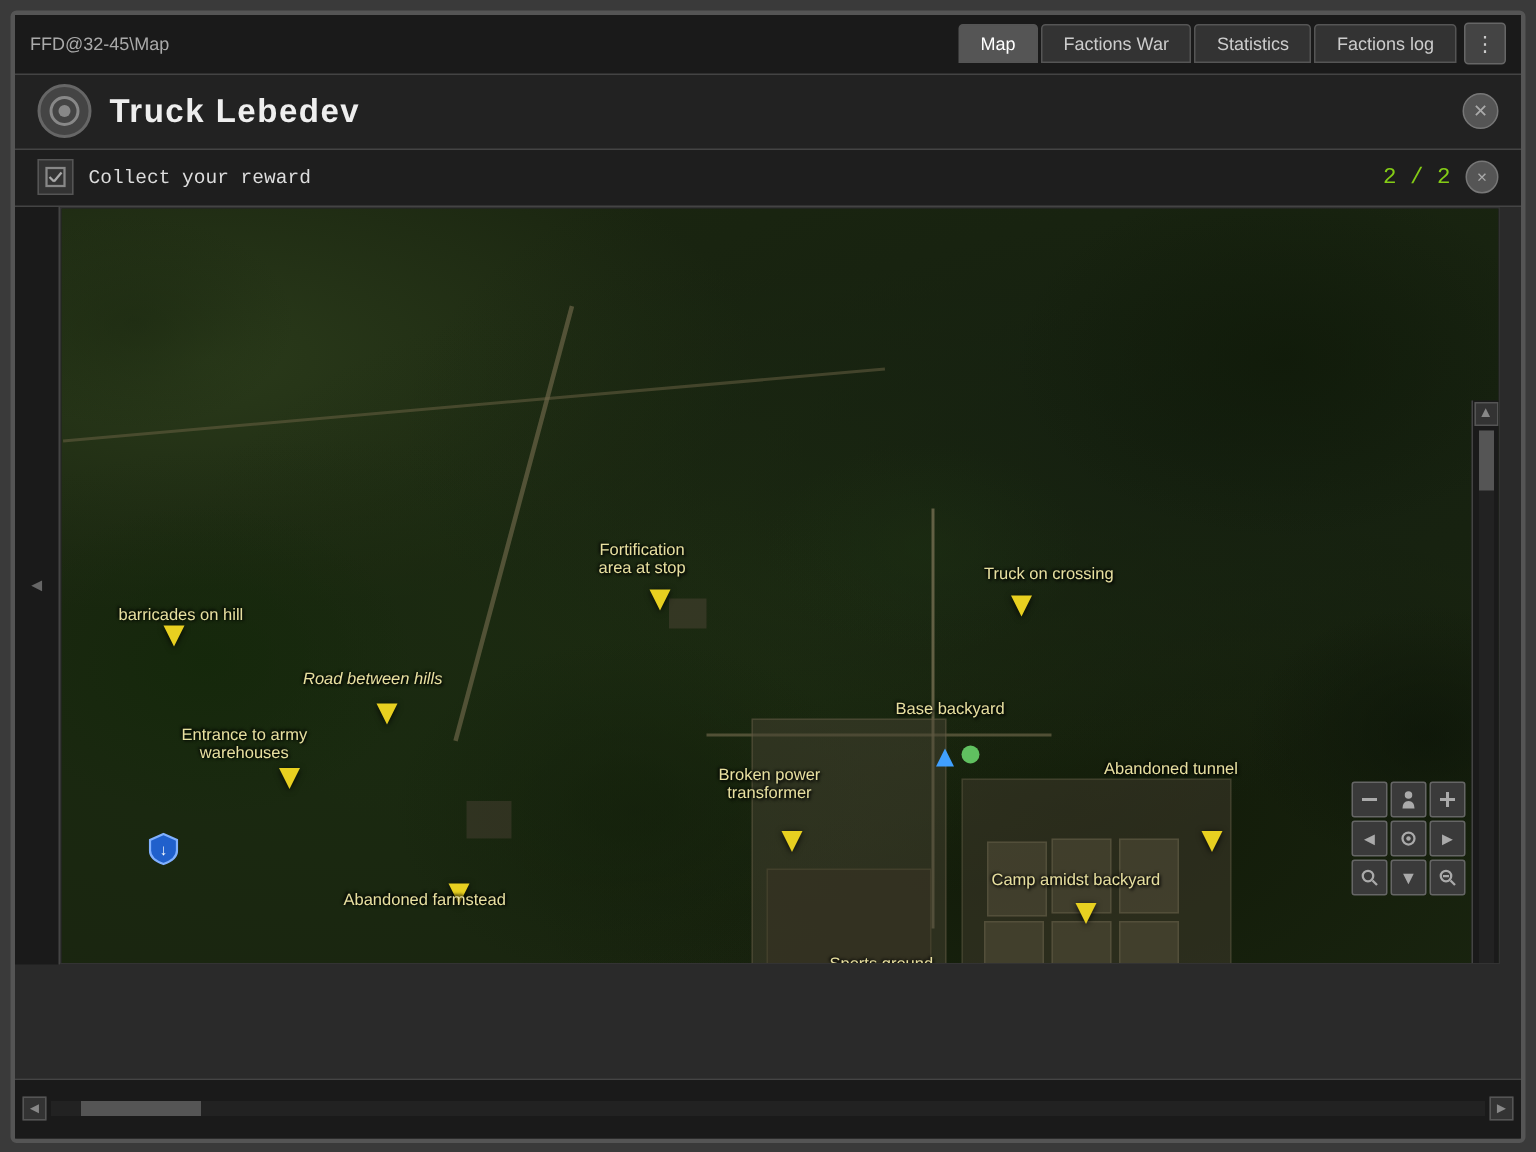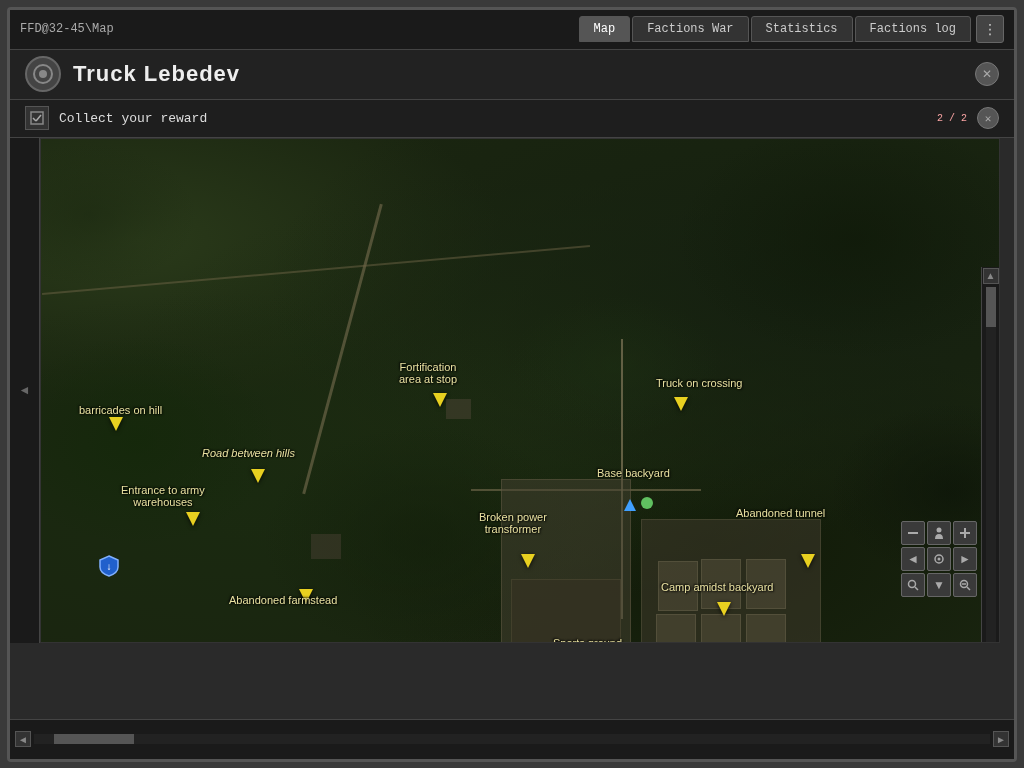--- a/index.html
+++ b/index.html
@@ -25,21 +25,20 @@
 
     
     .top-bar {
       height: 40px;
       background: #1a1a1a;
       border-bottom: 1px solid #444;
       display: flex;
       align-items: center;
       padding: 0 10px;
       position: relative;
-      font-family: Liberation Mono, monospace;
     }
 
     .path-label {
       color: #aaa;
       font-size: 12px;
       flex: 1;
     }
 
     .tabs {
       display: flex;
@@ -147,22 +146,22 @@
       font-size: 11px;
     }
 
     .obj-text {
       color: #ddd;
       font-size: 13px;
       flex: 1;
     }
 
     .obj-count {
-      color: #fca5a5;
-      font-size: 10px;
+      color: #84cc16;
+      font-size: 15px;
       margin-right: 10px;
     }
 
     .obj-close {
       width: 22px;
       height: 22px;
       background: #555;
       border: 1px solid #777;
       border-radius: 50%;
       display: flex;

